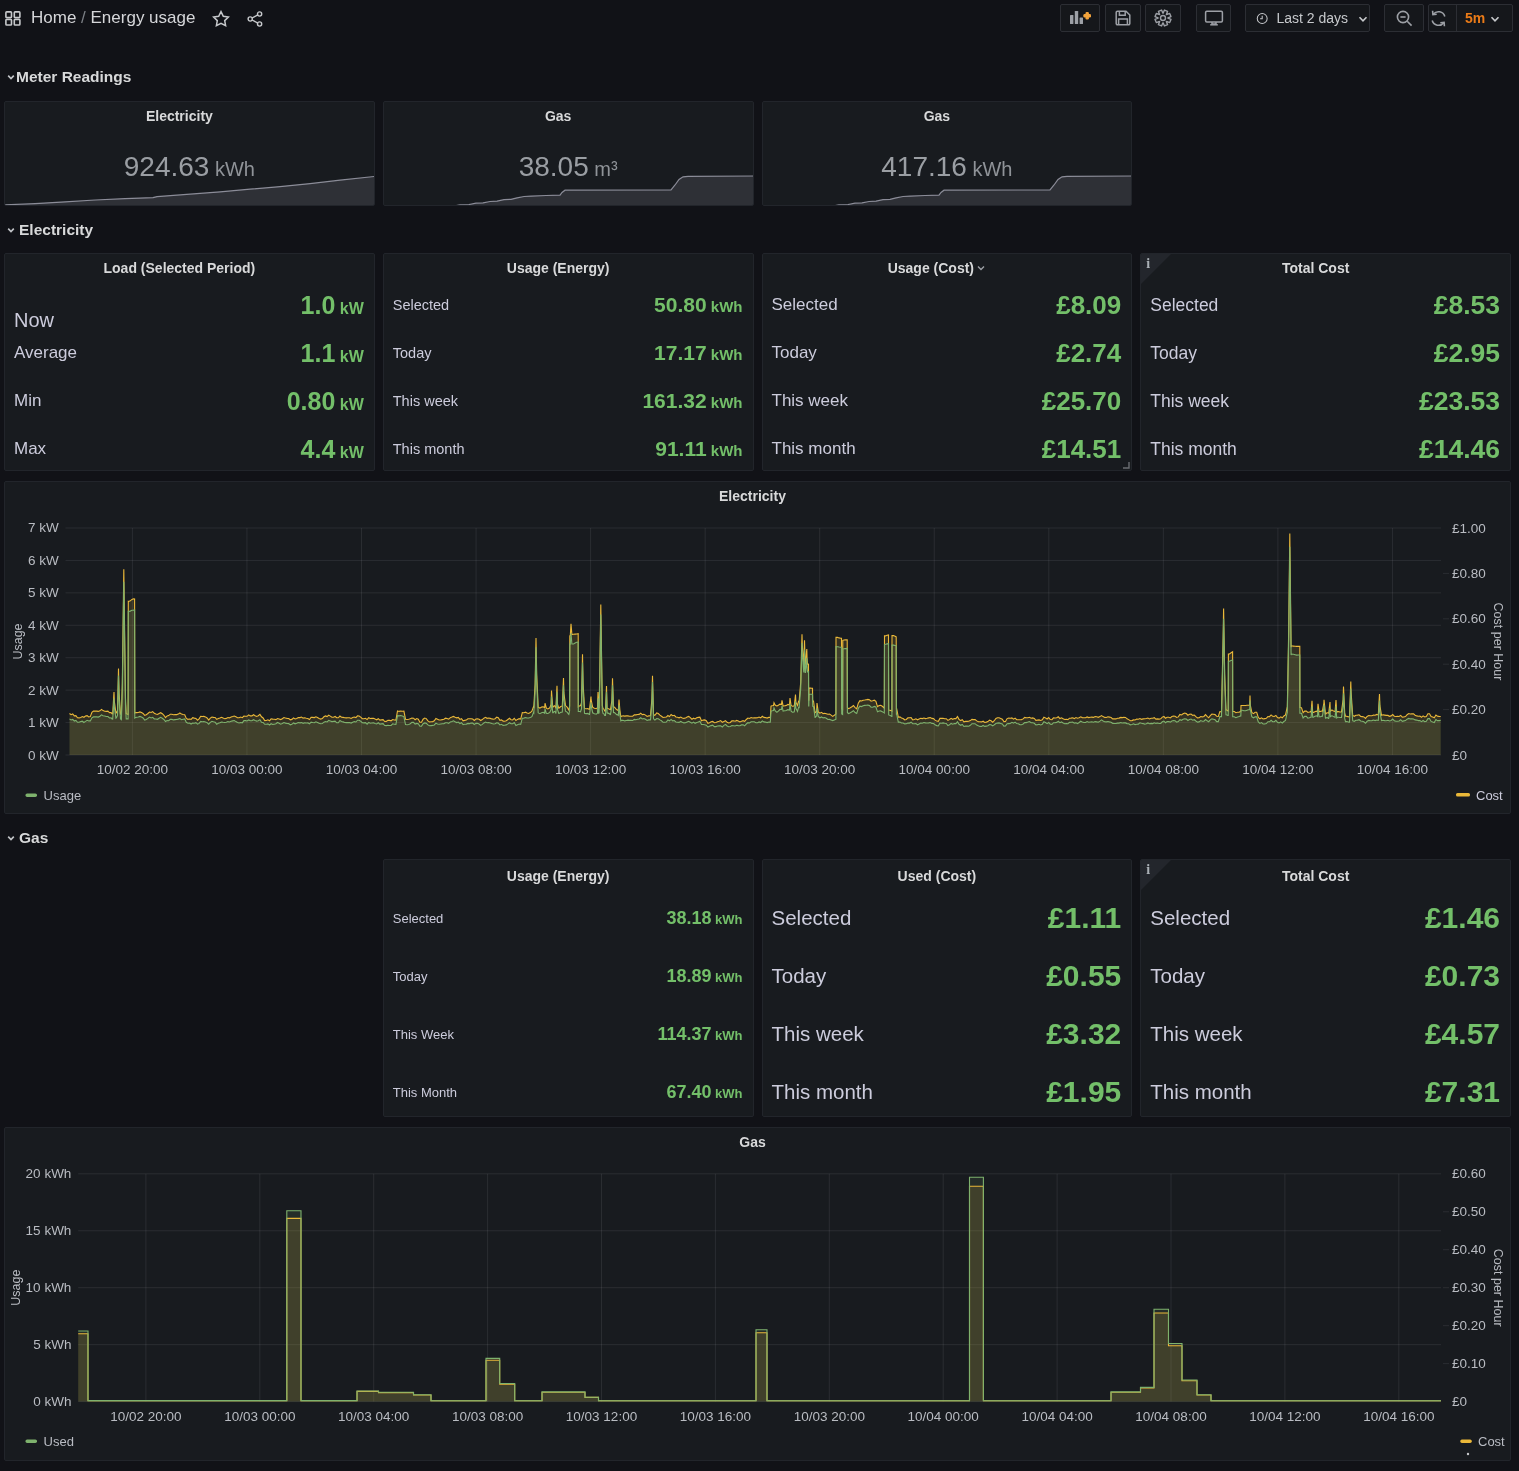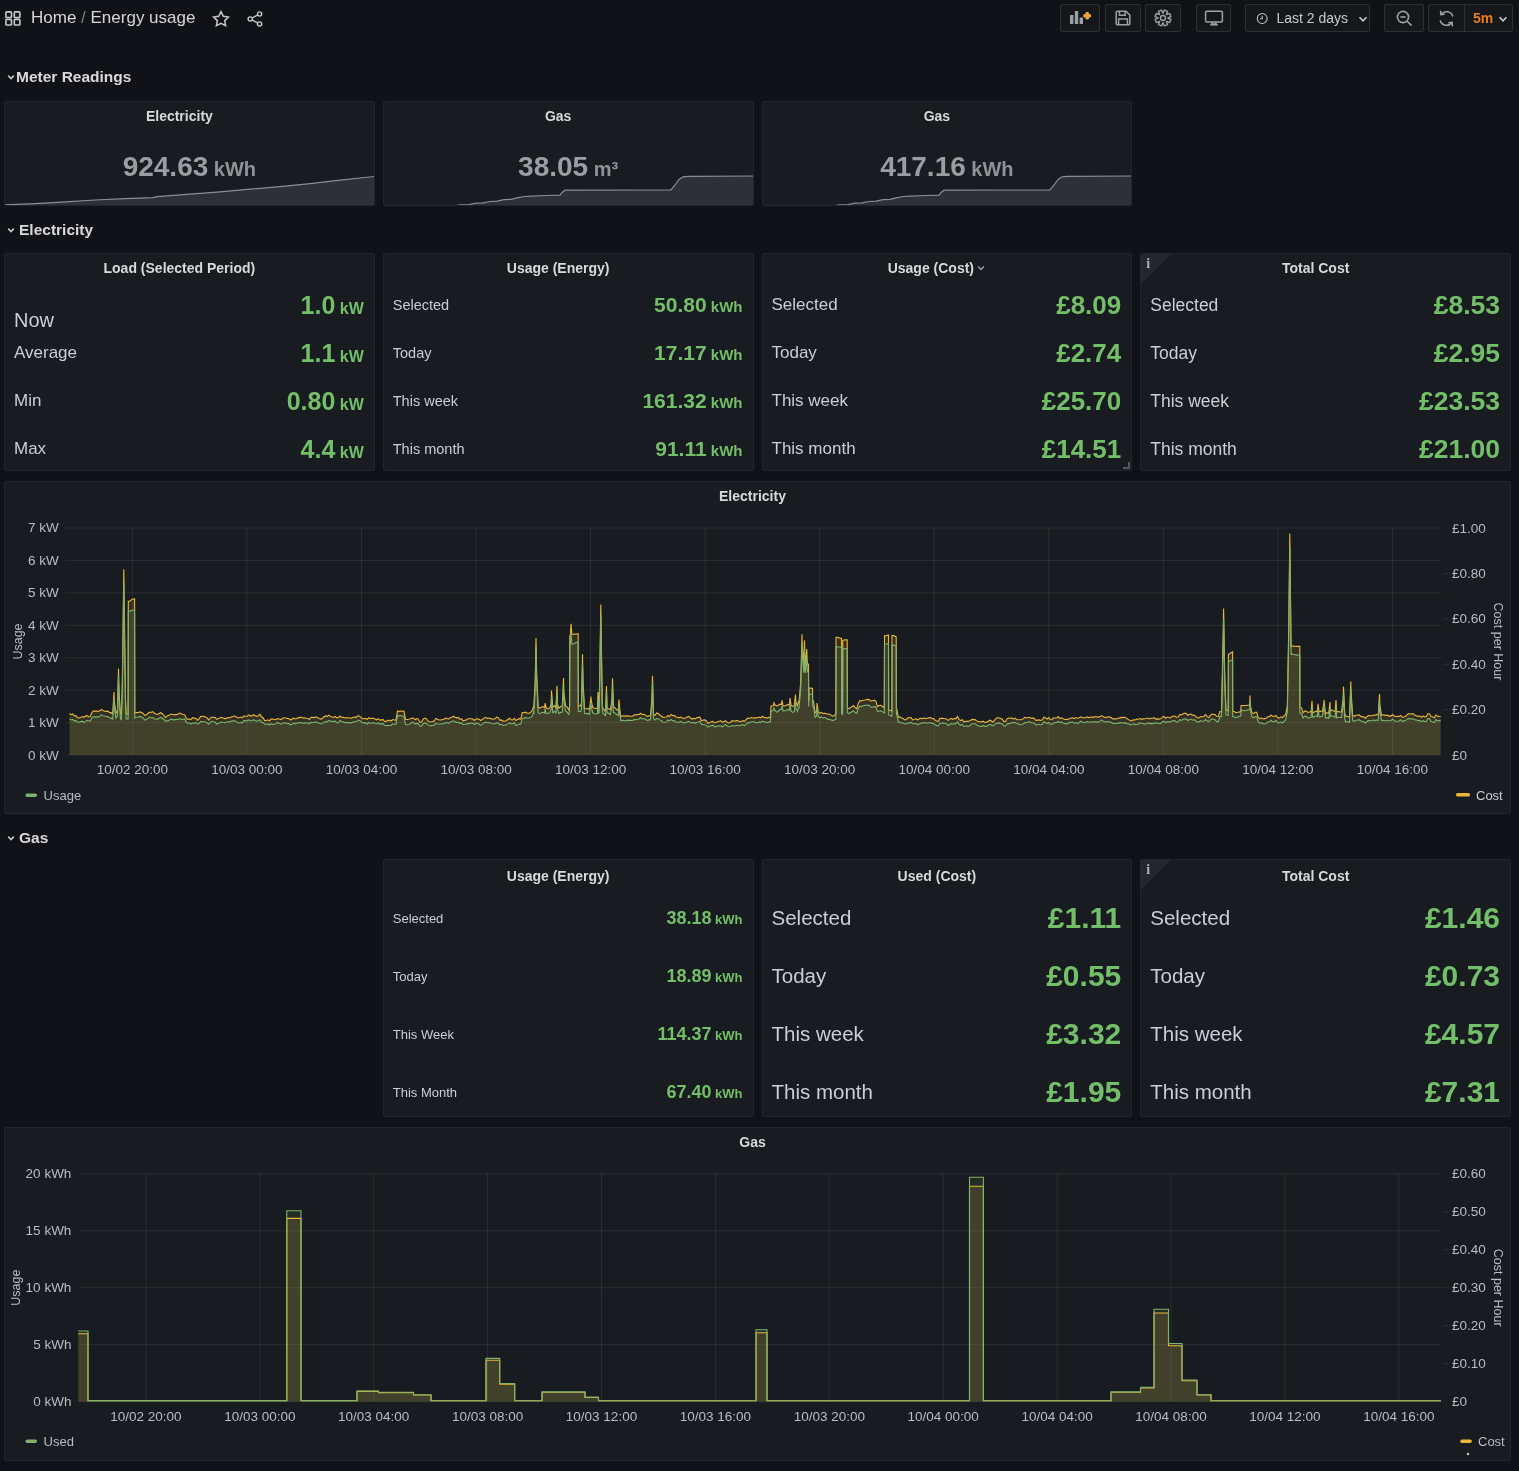--- a/index.html
+++ b/index.html
@@ -1,19 +1,19 @@
 <!DOCTYPE html>
 <html><head><meta charset="utf-8"><style>
 *{margin:0;padding:0;box-sizing:border-box}
 body{width:1519px;height:1471px;background:#111217;font-family:"Liberation Sans",sans-serif;position:relative;overflow:hidden}
 .panel{position:absolute;background:#181b1f;border:1px solid #22252b;border-radius:2px;overflow:hidden}
 .ptitle{position:absolute;width:100%;text-align:center;font-size:14px;font-weight:700;color:#d8d9da;display:flex;align-items:center;justify-content:center;padding-right:20px}
 .slab{position:absolute;color:#ccccdc;transform:translateY(-50%);font-weight:400}
 .sval{position:absolute;color:#73bf69;transform:translateY(-50%);font-weight:700;white-space:nowrap}
-.mval{position:absolute;width:100%;top:65px;text-align:center;font-size:28px;font-weight:700;color:#9a9ea3;transform:translateY(-50%)}
+.mval{position:absolute;width:100%;top:65px;text-align:center;font-size:28px;font-weight:400;color:#9a9ea3;transform:translateY(-50%)}
 .munit{font-size:20px;color:#8f9398}
 .infocorner{position:absolute;left:0;top:0;width:0;height:0;border-top:30px solid #23262c;border-right:30px solid transparent}
 .infoi{position:absolute;left:5px;top:2px;font-family:"Liberation Serif",serif;font-weight:700;font-size:14px;color:#aab0b6}
 .btn{position:absolute;top:4px;height:28px;background:#15171b;border:1px solid #2c2e34;border-radius:2px;display:flex;align-items:center;justify-content:center;white-space:nowrap}
 </style></head><body>
 <div style="position:absolute;left:0;top:0;width:1519px;height:38px;background:#111217">
     <div style="position:absolute;left:5px;top:11px"><svg width="16" height="15" viewBox="0 0 16 15" fill="none" stroke="#c7c9cc" stroke-width="1.6">
         <rect x="0.9" y="0.9" width="5.6" height="5.6" rx="0.8"></rect>
         <rect x="9.3" y="0.9" width="5.6" height="5.6" rx="0.8"></rect>
         <rect x="0.9" y="8.4" width="5.6" height="5.6" rx="0.8"></rect>
@@ -73,21 +73,21 @@
           <polyline points="2.5,4.2 6,7.8 9.5,4.2"></polyline>
         </svg></span>
     </div>
     <div class="btn" style="left:1384px;width:40px">
       <svg width="19" height="19" viewBox="0 0 19 19" fill="none" stroke="#9da0a6" stroke-width="1.6">
         <circle cx="8" cy="8" r="5.6"></circle>
         <line x1="12.2" y1="12.2" x2="16.6" y2="16.6"></line>
         <line x1="5.4" y1="8" x2="10.6" y2="8"></line>
       </svg>
     </div>
-    <div class="btn" style="left:1428px;width:85px;justify-content:flex-start;padding-left:8px">
+    <div class="btn" style="left:1428px;width:85px;justify-content:flex-start;">
       <svg width="19" height="19" viewBox="0 0 19 19" fill="none" stroke="#9da0a6" stroke-width="1.6">
         <path d="M15.8 7.4 A6.6 6.6 0 0 0 4.4 5.1"></path>
         <path d="M3.2 11.6 A6.6 6.6 0 0 0 14.6 13.9"></path>
         <polyline points="3.6,1.8 3.9,5.6 7.7,5.3" fill="none"></polyline>
         <polyline points="15.4,17.2 15.1,13.4 11.3,13.7" fill="none"></polyline>
       </svg>
       <div style="width:1px;height:27px;background:#2c2e34;margin-left:8px"></div>
       <span style="margin-left:8px;font-size:14px;font-weight:700;color:#eb7b18">5m</span>
       <span style="margin-left:4px;margin-top:3px"><svg width="12" height="12" viewBox="0 0 12 12" fill="none" stroke="#c7c9cc" stroke-width="1.6">
           <polyline points="2.5,4.2 6,7.8 9.5,4.2"></polyline>
@@ -178,21 +178,21 @@
     <div class="infocorner"></div>
     <div class="infoi">i</div>
     <div class="ptitle" style="top:6px">Total Cost</div>
     <div class="slab" style="top:51px;left:9px;font-size:17.5px">Selected</div>
     <div class="sval" style="top:51px;right:10px;font-size:26.5px">£8.53</div>
     <div class="slab" style="top:99px;left:9px;font-size:17.5px">Today</div>
     <div class="sval" style="top:99px;right:10px;font-size:26.5px">£2.95</div>
     <div class="slab" style="top:147px;left:9px;font-size:17.5px">This week</div>
     <div class="sval" style="top:147px;right:10px;font-size:26.5px">£23.53</div>
     <div class="slab" style="top:195px;left:9px;font-size:17.5px">This month</div>
-    <div class="sval" style="top:195px;right:10px;font-size:26.5px">£21.00</div>
+    <div class="sval" style="top:195px;right:10px;font-size:26.5px">£14.46</div>
   </div>
 <div class="panel" style="left:4px;top:481px;width:1507px;height:333px"><svg width="1507" height="333" viewBox="0 0 1507 333" font-family="Liberation Sans, sans-serif">
       <text x="747.5" y="19" font-size="14" fill="#d8d9da" text-anchor="middle" font-weight="700">Electricity</text>
       <line x1="60.5" y1="273" x2="1436" y2="273" stroke="rgba(204,204,220,0.10)" stroke-width="1"></line>
       <line x1="60.5" y1="240.57" x2="1436" y2="240.57" stroke="rgba(204,204,220,0.10)" stroke-width="1"></line>
       <line x1="60.5" y1="208.14" x2="1436" y2="208.14" stroke="rgba(204,204,220,0.10)" stroke-width="1"></line>
       <line x1="60.5" y1="175.71" x2="1436" y2="175.71" stroke="rgba(204,204,220,0.10)" stroke-width="1"></line>
       <line x1="60.5" y1="143.28" x2="1436" y2="143.28" stroke="rgba(204,204,220,0.10)" stroke-width="1"></line>
       <line x1="60.5" y1="110.85" x2="1436" y2="110.85" stroke="rgba(204,204,220,0.10)" stroke-width="1"></line>
       <line x1="60.5" y1="78.42" x2="1436" y2="78.42" stroke="rgba(204,204,220,0.10)" stroke-width="1"></line>

